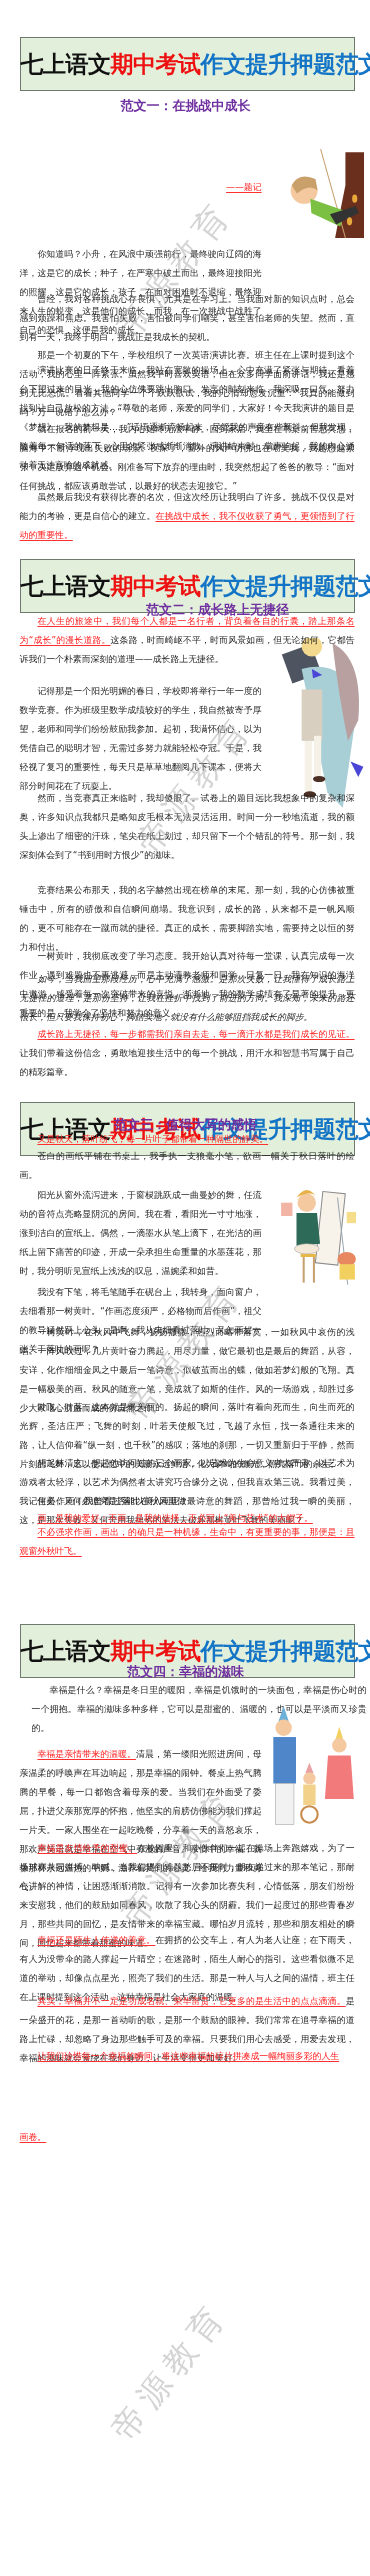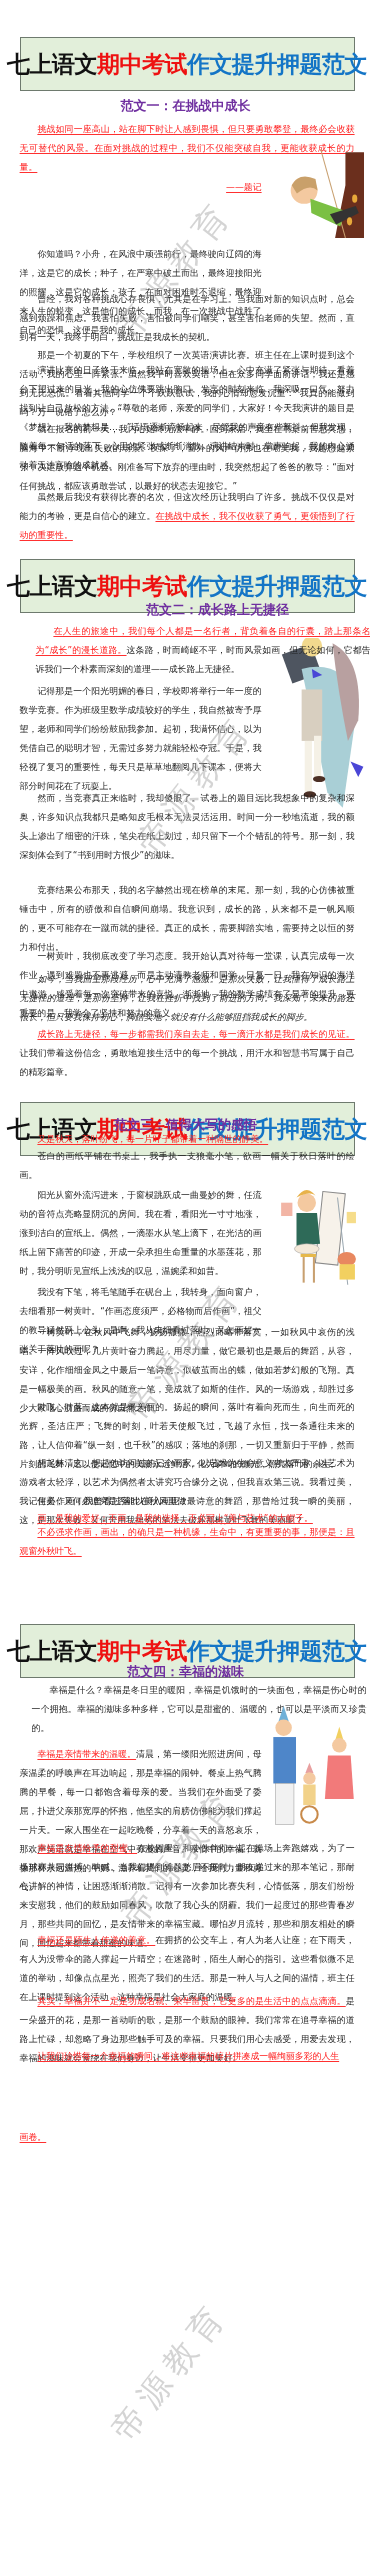--- a/index.html
+++ b/index.html
@@ -1,21 +1,21 @@
 <!DOCTYPE html>
 <html style="font-size:8.2px"><head>
 <meta charset="utf-8">
 <style>
   html, body { margin: 0; padding: 0; background: #ffffff; }
   body { width: 371px; height: 2623px; position: relative; overflow: hidden;
          font-family: "DejaVu Sans", "Liberation Sans", sans-serif; color: #222; }
   .page { position: absolute; left: 0; width: 371px; }
   .banner { position: absolute; left: 19.6px; width: 335px; height: 54px;
             background: #e2efda; border: 0.5px solid #6e7a6e; box-sizing: border-box;
-            display: flex; align-items: center; justify-content: center; }
+            display: flex; align-items: center; }
   .banner-title { font-family: "DejaVu Serif", "Liberation Serif", serif; font-weight: bold;
                   font-size: 23px; letter-spacing: -0.5px; white-space: nowrap; }
   .t-black { color: #111111; }
   .t-red { color: #ee1111; }
   .t-blue { color: #1475c6; }
   .essay-title { position: absolute; left: 0; width: 371px; text-align: center;
                  font-weight: bold; font-size: 13px; color: #7030a0; }
   .para { position: absolute; left: 19.6px; font-size: 8.9px; line-height: 19px;
           margin: 0; text-align: justify; color: #1e1e1e; }
   .indent { text-indent: 2em; }
@@ -31,23 +31,20 @@
 <body>
 
 <div class="page" style="top:0;height:515px;">
   <div class="banner" style="top:37px;">
     <div class="banner-title">
       <span class="t-black">七上语文</span><span class="t-red">期中考试</span><span class="t-blue">作文提升押题范文</span>
     </div>
   </div>
   <div class="essay-title" style="top:97px;">范文一：在挑战中成长</div>
 
-  <p class="para indent" style="top:120px;width:335px;">
-    <span class="hl">挑战如同一座高山，站在脚下时让人感到畏惧，但只要勇敢攀登，最终必会收获无可替代的风景。在面对挑战的过程中，我们不仅能突破自我，更能收获成长的力量。</span>
-  </p>
 
   <div class="illus" style="left:268px;top:149px;width:96px;height:89px;">
     <svg width="96" height="89" viewBox="0 0 186 172">
       <path d="M150 6 L186 6 L186 172 L130 172 L140 120 L150 70 Z" fill="#6b2f1d"></path>
       <line x1="102" y1="0" x2="150" y2="172" stroke="#c8a070" stroke-width="2"></line>
       <circle cx="70" cy="80" r="26" fill="#f4c9a0"></circle>
       <path d="M46 70 Q60 44 92 58 L96 80 Q80 66 56 86 Z" fill="#c9a06a"></path>
       <path d="M82 96 L150 120 L140 150 L84 124 Z" fill="#7bc043"></path>
       <path d="M120 126 L170 110 L176 124 L132 146 Z" fill="#333"></path>
       <ellipse cx="168" cy="96" rx="5" ry="8" fill="#e8a93a"></ellipse>
@@ -89,21 +86,21 @@
       <rect x="40" y="100" width="40" height="100" fill="#d8cfc0"></rect>
       <rect x="46" y="200" width="14" height="100" fill="#f5f1e6"></rect>
       <rect x="64" y="190" width="14" height="80" fill="#f5f1e6"></rect>
       <ellipse cx="56" cy="304" rx="12" ry="6" fill="#4b2f25"></ellipse>
       <ellipse cx="74" cy="274" rx="12" ry="6" fill="#4b2f25"></ellipse>
       <path d="M135 240 L160 250 L150 270 Z" fill="#4a46d6"></path>
       <path d="M60 60 L80 72 L62 78 Z" fill="#4a46d6"></path>
     </svg>
   </div>
 
-  <p class="para indent" style="top:107px;width:335px;margin-left:16px;">
+  <p class="para indent" style="top:97px;width:335px;">
     <span class="hl">在人生的旅途中，我们每个人都是一名行者，背负着各自的行囊，踏上那条名为“成长”的漫长道路。</span><span>这条路，时而崎岖不平，时而风景如画，但无论如何，它都告诉我们一个朴素而深刻的道理——成长路上无捷径。</span>
   </p>
   <p class="para indent" style="top:167px;width:242px;">记得那是一个阳光明媚的春日，学校即将举行一年一度的数学竞赛。作为班级里数学成绩较好的学生，我自然被寄予厚望，老师和同学们纷纷鼓励我参加。起初，我满怀信心，以为凭借自己的聪明才智，无需过多努力就能轻松夺冠。于是，我轻视了复习的重要性，每天只是草草地翻阅几下课本，便将大部分时间花在了玩耍上。</p>
   <p class="para indent" style="top:274px;width:335px;">然而，当竞赛真正来临时，我却傻眼了。试卷上的题目远比我想象中的复杂和深奥，许多知识点我都只是略知皮毛根本无法灵活运用。时间一分一秒地流逝，我的额头上渗出了细密的汗珠，笔尖在纸上划过，却只留下一个个错乱的符号。那一刻，我深刻体会到了“书到用时方恨少”的滋味。</p>
   <p class="para indent" style="top:366px;width:335px;">竞赛结果公布那天，我的名字赫然出现在榜单的末尾。那一刻，我的心仿佛被重锤击中，所有的骄傲和自信瞬间崩塌。我意识到，成长的路，从来都不是一帆风顺的，更不可能存在一蹴而就的捷径。真正的成长，需要脚踏实地，需要持之以恒的努力和付出。</p>
   <p class="para indent" style="top:432px;width:335px;">一树黄叶，我彻底改变了学习态度。我开始认真对待每一堂课，认真完成每一次作业，遇到难题也不再逃避，而是主动请教老师和同学。日复一日，我在知识的海洋中遨游，感受着每一次突破带来的喜悦。渐渐地，我的数学成绩有了显著的提升，更重要的是，我学会了坚持和努力的意义。</p>
 </div>
 
 <div class="page" style="top:515px;height:515px;">
   <p class="para indent" style="top:455px;width:335px;font-style:italic;">如今，当我回望那段经历，心中充满了感激。是那次失败，让我懂得了成长路上无捷径的道理；是那份坚持，让我在挫折中找到了前进的方向。我深知，未来的路还很长，但只要我保持初心，脚踏实地，就没有什么能够阻挡我成长的脚步。</p>

